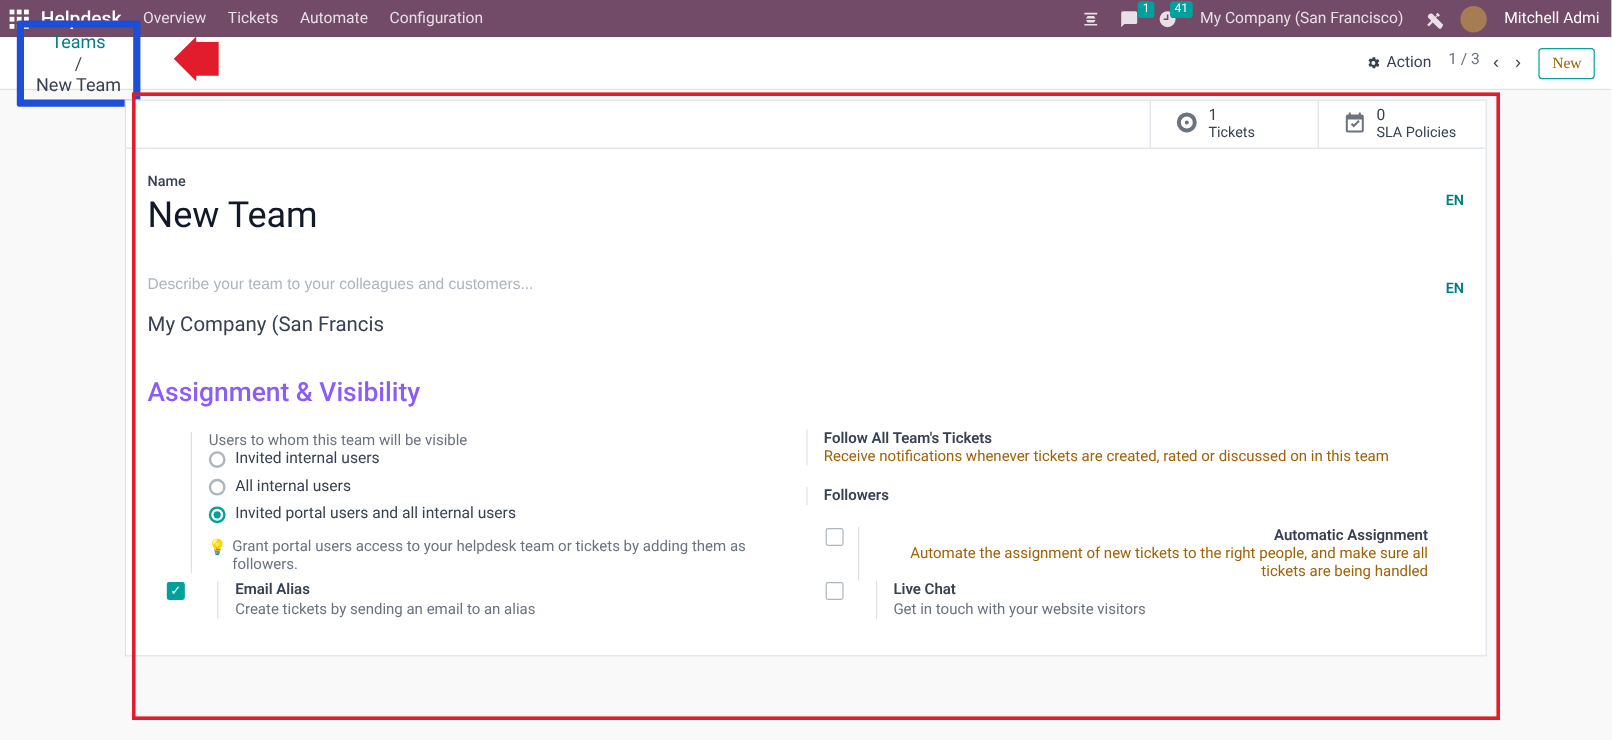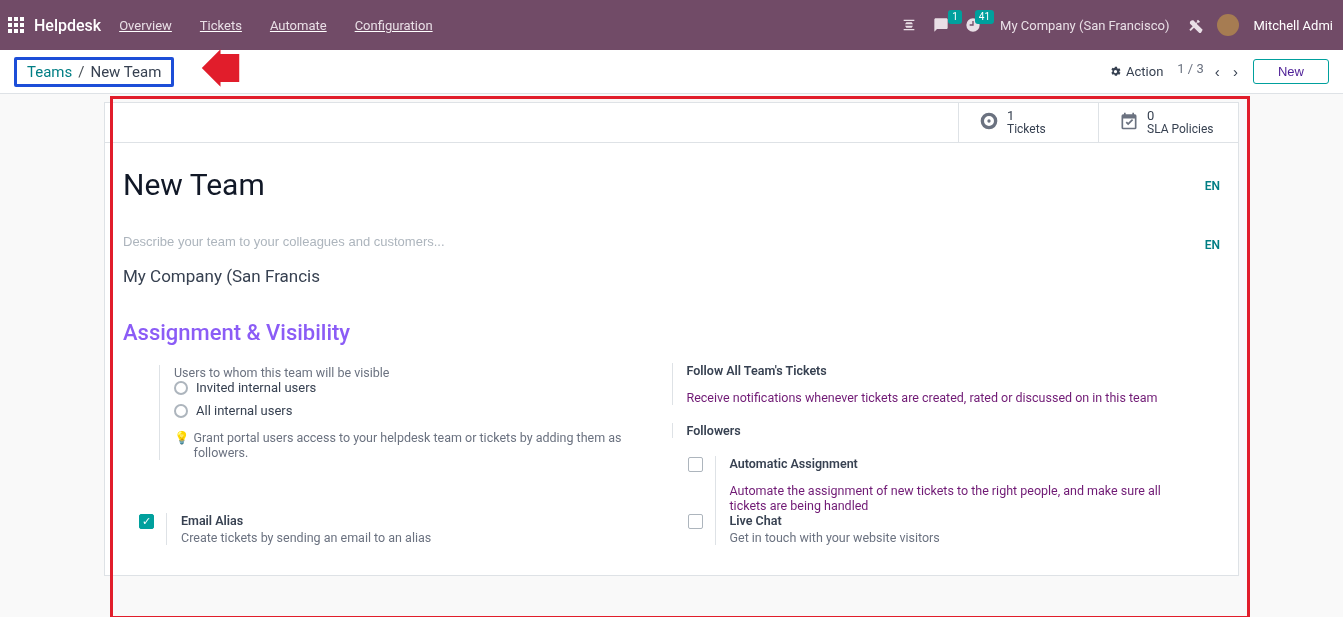--- a/index.html
+++ b/index.html
@@ -1,46 +1,46 @@
 <!DOCTYPE html>
 <html><head>
 <meta charset="utf-8">
 <style>
   * { box-sizing: border-box; margin: 0; padding: 0; }
   body { font-family: -apple-system, BlinkMacSystemFont, "Segoe UI", Roboto, "Helvetica Neue", Arial, sans-serif; font-size: 13px; color: #374151; background: #f9f9f9; width: 1343px; height: 617px; overflow: hidden; }
 
   
-  .topnav { display: flex; align-items: center; height: 50px; background: #714B67; color: #fff; padding: 0 10px 0 8px; }
+  .topnav { display: flex; align-items: center; height: 31px; background: #714B67; color: #fff; padding: 0 10px 0 8px; }
   .apps-grid { display: grid; grid-template-columns: repeat(3,4px); grid-template-rows: repeat(3,4px); gap: 2px; margin-right: 10px; cursor: pointer; }
   .apps-grid div { width:4px;height:4px;background:#fff; }
   .brand { font-size: 16px; font-weight: 500; margin-right: 18px; }
-  .navlinks { display:flex; gap: 28px; text-decoration: underline; }
+  .navlinks { display:flex; gap: 18px; }
   .navlinks a { color: #e9dfe6; text-decoration: none; font-size: 13px; cursor: pointer; }
   .nav-spacer { flex: 1; }
   .nav-right { display: flex; align-items: center; gap: 10px; }
   .nav-ico { position: relative; width: 22px; height: 22px; display:flex; align-items:center; justify-content:center; cursor:pointer; }
   .nav-ico svg { fill: #e9dfe6; }
   .badge { position:absolute; top:-4px; right:-10px; background:#00A09D; color:#fff; font-size:10px; border-radius:3px; padding:0 4px; line-height:14px; min-width:14px; text-align:center; }
   .company-name { font-size:13px; color:#e9dfe6; margin:0 6px; cursor:pointer; }
   .avatar { width:22px;height:22px;border-radius:50%;background:#a67c52; display:inline-block; margin-right:4px; }
   .user-label { font-size:13px; color:#fff; }
 
   
   .crumbbar { display:flex; align-items:center; height:44px; background:#fff; border-bottom:1px solid #dee2e6; padding:0 14px; position:relative; }
-  .crumb-box { border:3px solid #1d4ed8; padding:3px 10px; border-radius:2px; margin-right:30px; display:flex; align-items:center; }
+  .crumb-box { border:6px solid #1d4ed8; padding:3px 10px; border-radius:2px; margin-right:30px; display:flex; align-items:center;flex-direction:column; }
   .crumb-link { color:#017e84; font-size:15px; }
   .crumb-sep { margin:0 6px; color:#495057; font-size:15px; }
   .crumb-current { color:#374151; font-size:15px; }
   .arrow-annot { width:60px; height:46px; position:relative; }
   .arrow-annot svg { position:absolute; top:-2px; left:-10px; }
   .crumb-spacer { flex:1; }
   .action-btn { display:flex; align-items:center; gap:4px; color:#374151; font-size:13px; cursor:pointer; margin-right:14px; }
   .pager { display:flex; align-items:flex-start; gap:6px; font-size:13px; color:#6b7280; margin-right:10px; }
   .pager-arrows button { border:none; background:none; color:#374151; font-size:15px; padding:2px 5px; cursor:pointer; }
-  .new-btn { border:1px solid #00A09D; color:#4c1d95; background:#fff; padding:4px 24px; font-size:13px; border-radius:3px; cursor:pointer; }
+  .new-btn { border:1px solid #00A09D; color:#a16207; background:#fff; padding:4px 10px; font-size:13px; border-radius:3px; cursor:pointer;font-family:Liberation Serif, serif; }
 
   
   .content-wrap { padding: 8px 0 0 0; position:relative; }
   .red-outline { position:absolute; left:110px; top:2px; width:1140px; height:523px; border:3px solid #e11d2b; pointer-events:none; z-index:5; }
   .sheet { margin: 0 auto; width: 1135px; background:#fff; border:1px solid #dee2e6; position:relative; }
   .stat-bar { display:flex; justify-content:flex-end; border-bottom:1px solid #dee2e6; height:40px; }
   .stat { display:flex; align-items:center; gap:8px; border-left:1px solid #dee2e6; padding:0 20px; cursor:pointer; min-width:140px; }
   .stat-ico svg { width:20px; height:20px; fill:#6b7280; }
   .stat-txt { display:flex; flex-direction:column; line-height:1.1; font-size:12px; }
   .stat-num { font-size:13px; color:#374151; }
@@ -69,28 +69,28 @@
   .radio-list { display:flex; flex-direction:column; gap:8px; }
   .radio-item { display:flex; align-items:center; gap:8px; font-size:13px; color:#374151; cursor:pointer; }
   .radio { width:14px; height:14px; border-radius:50%; border:2px solid #adb5bd; display:inline-flex; align-items:center; justify-content:center; }
   .radio.sel { border-color:#00A09D; }
   .radio.sel::after { content:''; width:6px;height:6px;border-radius:50%;background:#00A09D; }
   .tip { font-size:12.5px; color:#6b7280; margin-top:12px; display:flex; gap:4px; }
   .tip-ico { color:#adb5bd; }
 
   .right-stack { display:flex; flex-direction:column; gap:18px; }
   .right-block-title { font-size:12.5px; font-weight:600; color:#374151; }
-  .right-block-help { font-size:12.5px; color:#701a75; margin-top:12px; }
+  .right-block-help { font-size:12.5px; color:#a16207; margin-top:0; }
   .check-row { display:flex; gap:12px; align-items:flex-start; }
   .chk { width:15px;height:15px;border:1px solid #adb5bd;border-radius:2px;display:inline-flex;align-items:center;justify-content:center;cursor:pointer;background:#fff; flex-shrink:0; margin-left:16px; margin-top:1px; }
   .chk.checked { background:#00A09D; border-color:#00A09D; }
   .chk.checked::after { content:'✓'; color:#fff; font-size:11px; line-height:1; }
 
   .channel-row { display:flex; gap:0; }
-  .channel-item { flex:1; display:flex; gap:12px; margin-left:0; }
+  .channel-item { flex:1; display:flex; gap:27px; margin-left:0; }
   .channel-body { border-left:1px solid #dee2e6; padding-left:14px; flex:1; }
   .channel-title { font-size:12.5px; font-weight:600; color:#374151; }
   .channel-help { font-size:12.5px; color:#6b7280; margin-top:2px; }
 </style>
 </head>
 <body>
 
 <div class="topnav">
   <div class="apps-grid">
       <div></div>
@@ -193,20 +193,21 @@
         <span class="stat-txt">
           <span class="stat-num">0</span>
           <span class="stat-label">SLA Policies</span>
         </span>
       </div>
     </div>
 
     <div class="sheet-body">
       <div class="name-row">
         <div class="name-col">
+          <div class="name-label">Name</div>
           <div class="name-val">New Team</div>
         </div>
         <div class="lang-tag">EN</div>
       </div>
 
       <div class="desc-row">
         <input class="desc-input" placeholder="Describe your team to your colleagues and customers..." style="">
         <div class="lang-tag2">EN</div>
       </div>
 
@@ -219,39 +220,43 @@
             <div class="field-help">Users to whom this team will be visible</div>
             <div class="radio-list">
               <div class="radio-item">
                   <span class="radio"></span>
                   <span>Invited internal users</span>
                 </div>
               <div class="radio-item">
                   <span class="radio"></span>
                   <span>All internal users</span>
                 </div>
+              <div class="radio-item">
+                  <span class="radio sel"></span>
+                  <span>Invited portal users and all internal users</span>
+                </div>
             </div>
             <div class="tip">
               <span class="tip-ico">💡</span>
               <span>Grant portal users access to your helpdesk team or tickets by adding them as followers.</span>
             </div>
           </div>
         </div>
         <div class="col">
           <div class="right-stack">
             <div class="group" style="margin-left:0;">
               <div class="right-block-title">Follow All Team's Tickets</div>
               <div class="right-block-help">Receive notifications whenever tickets are created, rated or discussed on in this team</div>
             </div>
             <div class="group" style="margin-left:0;">
               <div class="right-block-title">Followers</div>
             </div>
             <div class="check-row">
               <span class="chk"></span>
-              <div class="group" style="margin-left:0;flex:1;">
+              <div class="group" style="margin-left:0;flex:1;text-align:right;">
                 <div class="right-block-title">Automatic Assignment</div>
                 <div class="right-block-help">Automate the assignment of new tickets to the right people, and make sure all tickets are being handled</div>
               </div>
             </div>
           </div>
         </div>
       </div>
 
       <div class="channel-row">
         <div class="channel-item">

